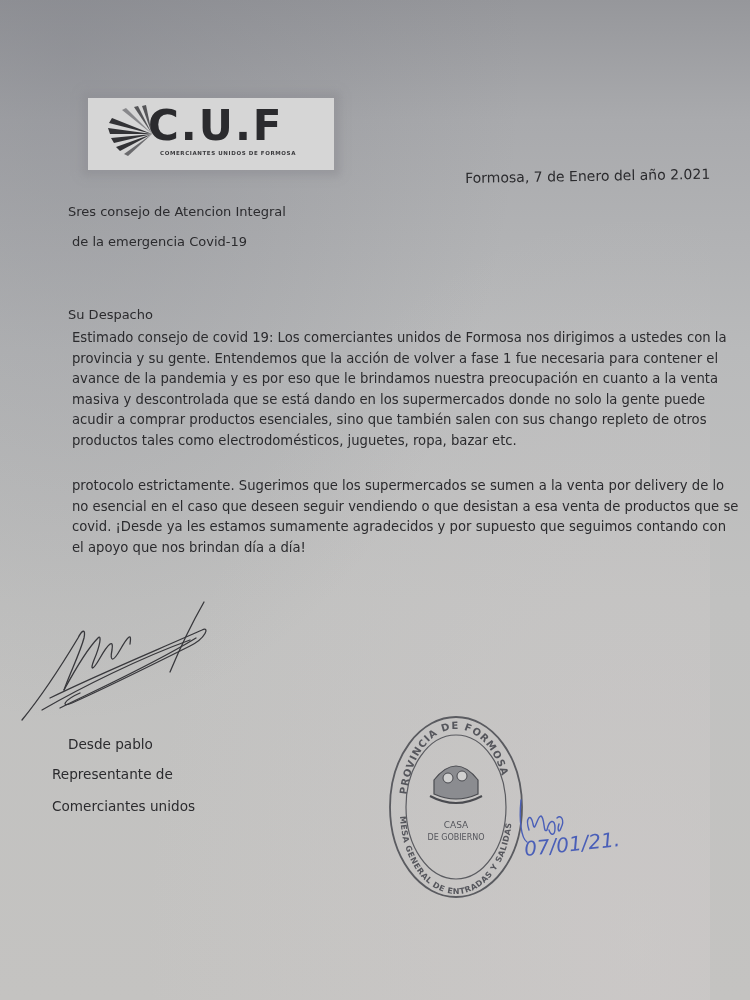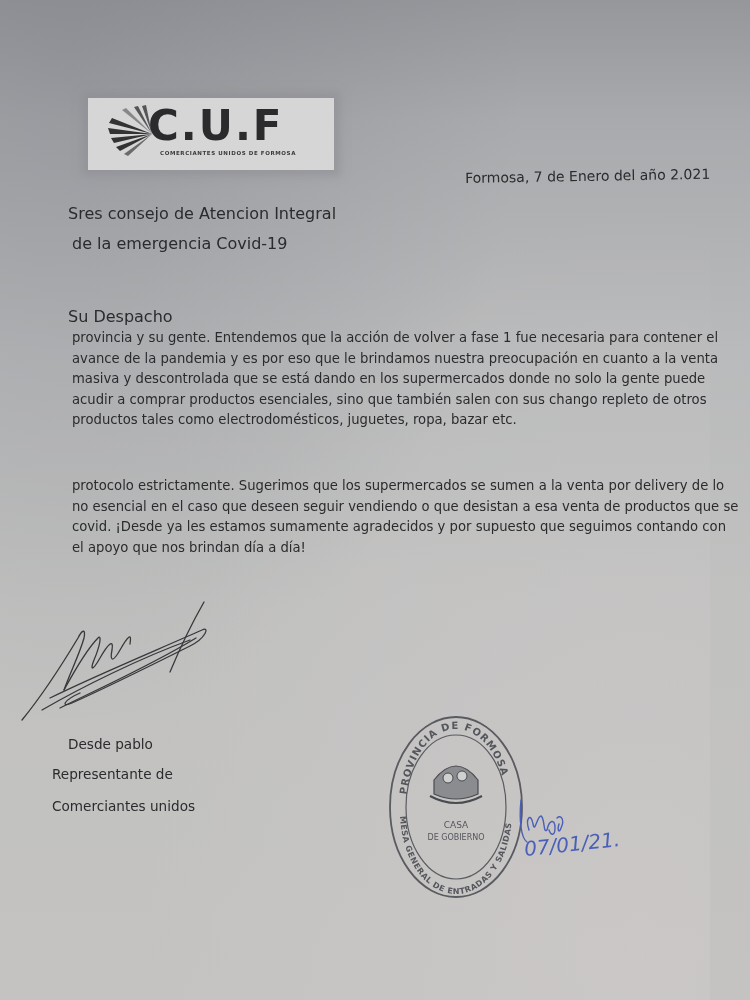--- a/index.html
+++ b/index.html
@@ -23,21 +23,21 @@
   .logo-text {
     position: absolute; left: 60px; top: 4px; font-family: "DejaVu Sans", sans-serif;
     font-weight: bold; font-size: 42px; letter-spacing: 2px; color: #2b2b2e; line-height: 48px;
   }
   .logo-sub {
     position: absolute; left: 72px; top: 52px; font-size: 5.5px; letter-spacing: 0.6px;
     color: #3a3a3d; font-weight: bold; white-space: nowrap;
   }
   .text { position: absolute; font-size: 13.4px; white-space: nowrap; color: #2b2b2e; }
   .date { left: 465px; top: 170px; font-size: 14px; transform: rotate(-1deg); transform-origin: left top; }
-  .addr { left: 68px; font-size: 16px; text-align: right; }
+  .addr { left: 68px; font-size: 13px; text-align: right; }
   .para { position: absolute; left: 72px; width: 620px; font-size: 13.2px; line-height: 20.5px; color: #2b2b2e; text-align: justify; }
   .para .ln { display: block; white-space: nowrap; text-align: justify; text-align-last: justify; }
   .para .ln.last { text-align-last: left; }
   .sig { position: absolute; left: 20px; top: 598px; width: 200px; height: 130px; }
   .closing { position: absolute; font-size: 13.6px; white-space: nowrap; color: #2b2b2e; }
   .stamp { position: absolute; left: 386px; top: 712px; width: 140px; height: 190px; }
   .handdate { position: absolute; left: 515px; top: 790px; width: 150px; height: 80px; }
 </style>
 </head>
 <body>
@@ -61,20 +61,21 @@
     <div class="logo-sub">COMERCIANTES UNIDOS DE FORMOSA</div>
   </div>
 
   <div class="text date">Formosa, 7 de Enero del año 2.021</div>
 
   <div class="text addr" style="top:204px;">Sres consejo de Atencion Integral</div>
   <div class="text addr" style="top:234px; left:72px;">de la emergencia Covid-19</div>
   <div class="text addr" style="top:264px;margin-top:43px;">Su Despacho</div>
 
   <div class="para" style="top:328px;">
+    <span class="ln">Estimado consejo de covid 19: Los comerciantes unidos de Formosa nos dirigimos a ustedes con la</span>
     <span class="ln">provincia y su gente. Entendemos que la acción de volver a fase 1 fue necesaria para contener el</span>
     <span class="ln">avance de la pandemia y es por eso que le brindamos nuestra preocupación en cuanto a la venta</span>
     <span class="ln">masiva y descontrolada que se está dando en los supermercados donde no solo la gente puede</span>
     <span class="ln">acudir a comprar productos esenciales, sino que también salen con sus chango repleto de otros</span>
     <span class="ln last">productos tales como electrodomésticos, juguetes, ropa, bazar etc.</span>
   </div>
 
   <div class="para" style="top:476px;">
     <span class="ln">protocolo estrictamente. Sugerimos que los supermercados se sumen a la venta por delivery de lo</span>
     <span class="ln">no esencial en el caso que deseen seguir vendiendo o que desistan a esa venta de productos que se</span>

